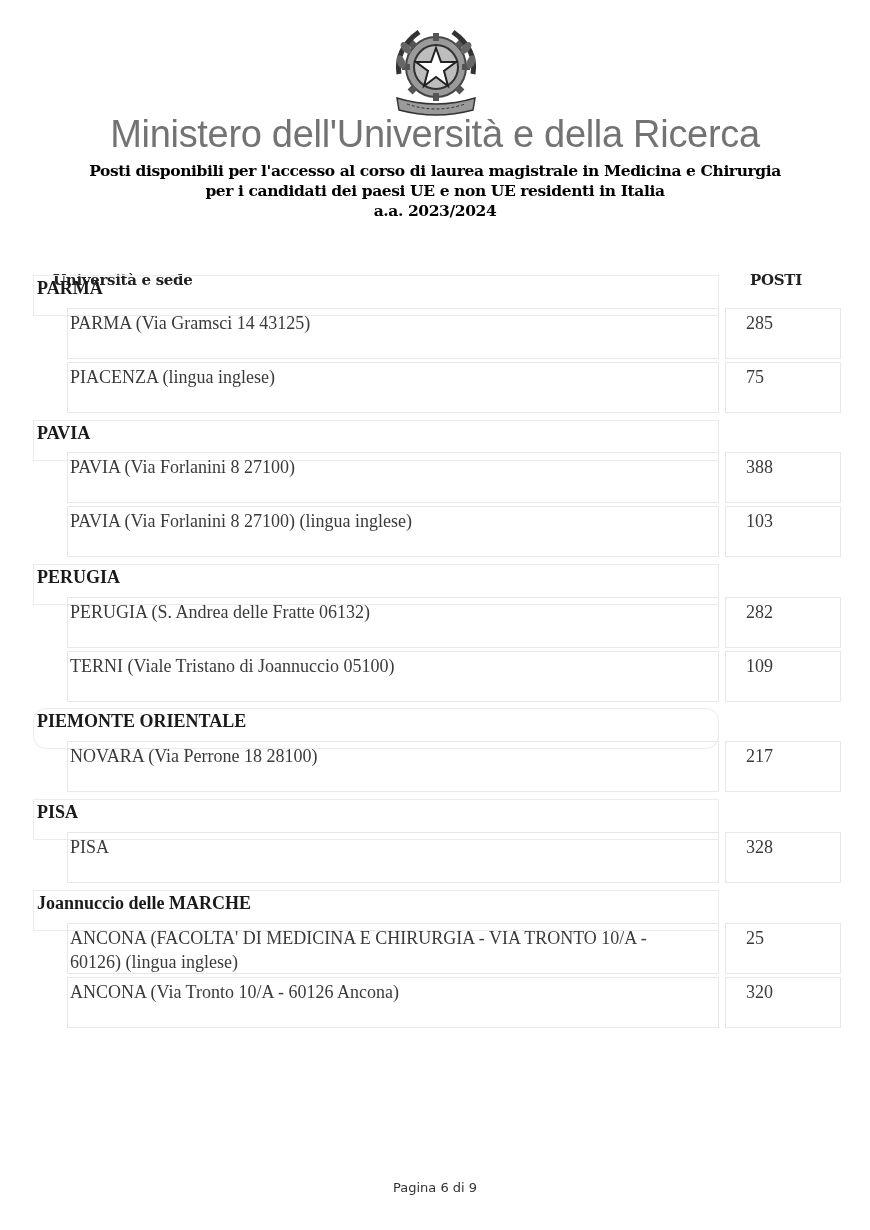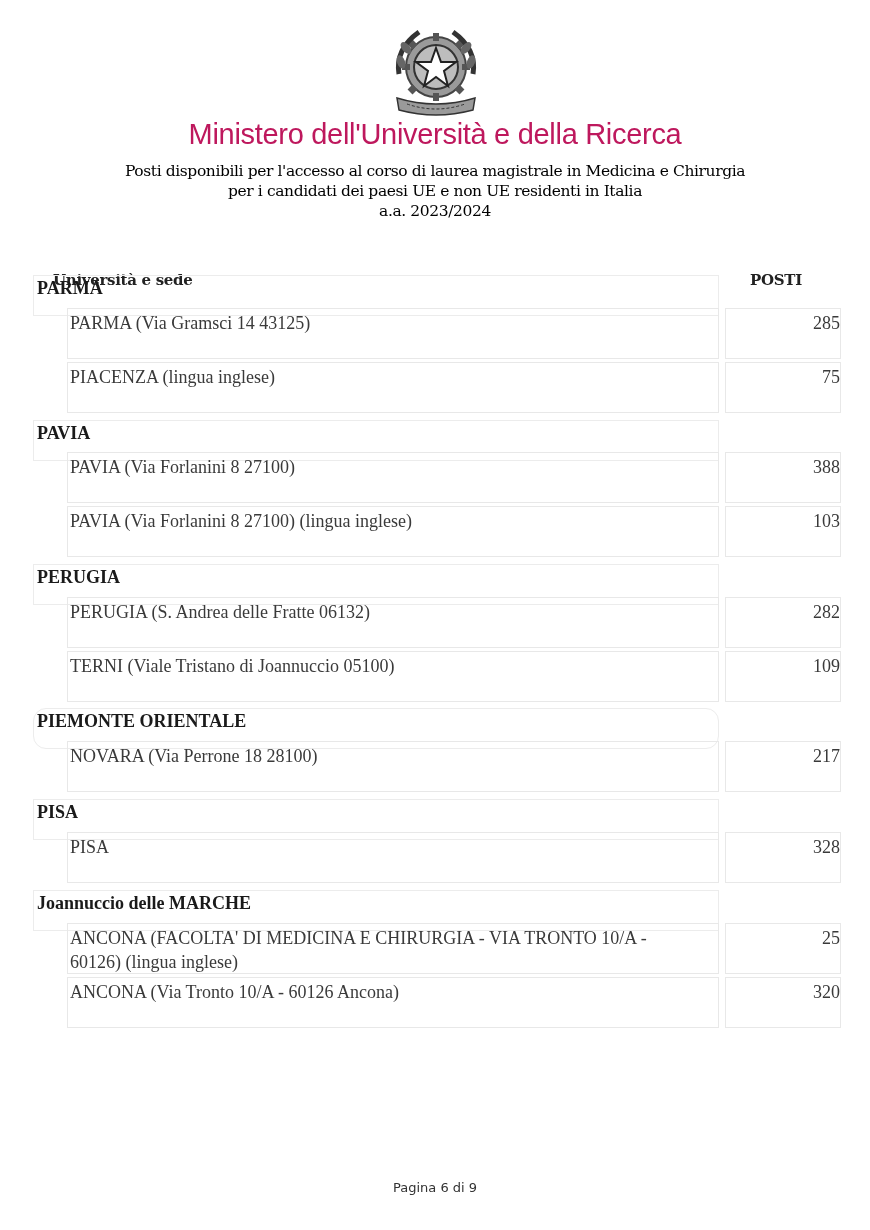--- a/index.html
+++ b/index.html
@@ -5,28 +5,28 @@
     * { box-sizing: border-box; margin: 0; padding: 0; }
     html, body { width: 870px; height: 1230px; background: #ffffff; }
     body { position: relative; overflow: hidden; color: #000; }
 
     .emblem { position: absolute; left: 389px; top: 24px; width: 94px; height: 94px; }
 
     .ministry-title {
       position: absolute; left: 0; width: 870px; top: 116px;
       text-align: center;
       font-family: "Liberation Sans", sans-serif;
-      font-size: 29px; line-height: 36px; color: #be185d;
+      font-size: 38px; line-height: 36px; color: #737373;
       letter-spacing: -0.3px;
     }
     .subtitle {
       position: absolute; left: 0; width: 870px;
       text-align: center;
       font-family: "DejaVu Serif", serif;
-      font-weight: normal; font-size: 15.5px; line-height: 20px;
+      font-weight: bold; font-size: 15.5px; line-height: 20px;
       color: #000;
       letter-spacing: -0.4px;
     }
 
     .col-head {
       position: absolute; top: 238px;
       font-family: "DejaVu Serif", serif;
       font-weight: bold; font-size: 15px; line-height: 20px; color: #222;
       letter-spacing: -0.3px;
       margin-top: 32px;
@@ -44,21 +44,21 @@
       border: 1px solid #e8e8e8;
       font-family: "Liberation Serif", serif;
       font-size: 18px; line-height: 24px; color: #3a3a3a;
       padding: 2px 5px 0 2px;
     }
     .posti-cell {
       position: absolute; left: 725px; width: 116px; height: 51px;
       border: 1px solid #e8e8e8;
       font-family: "Liberation Serif", serif;
       font-size: 18px; line-height: 24px; color: #3a3a3a;
-      text-align: right; padding-top: 2px;
+      text-align: left; padding-top: 2px; padding-left: 20px;
     }
 
     .footer {
       position: absolute; left: 0; width: 870px; top: 1179px;
       text-align: center;
       font-family: "DejaVu Sans", sans-serif;
       font-size: 13px; line-height: 18px; color: #333;
     }
   </style>
 </head>

